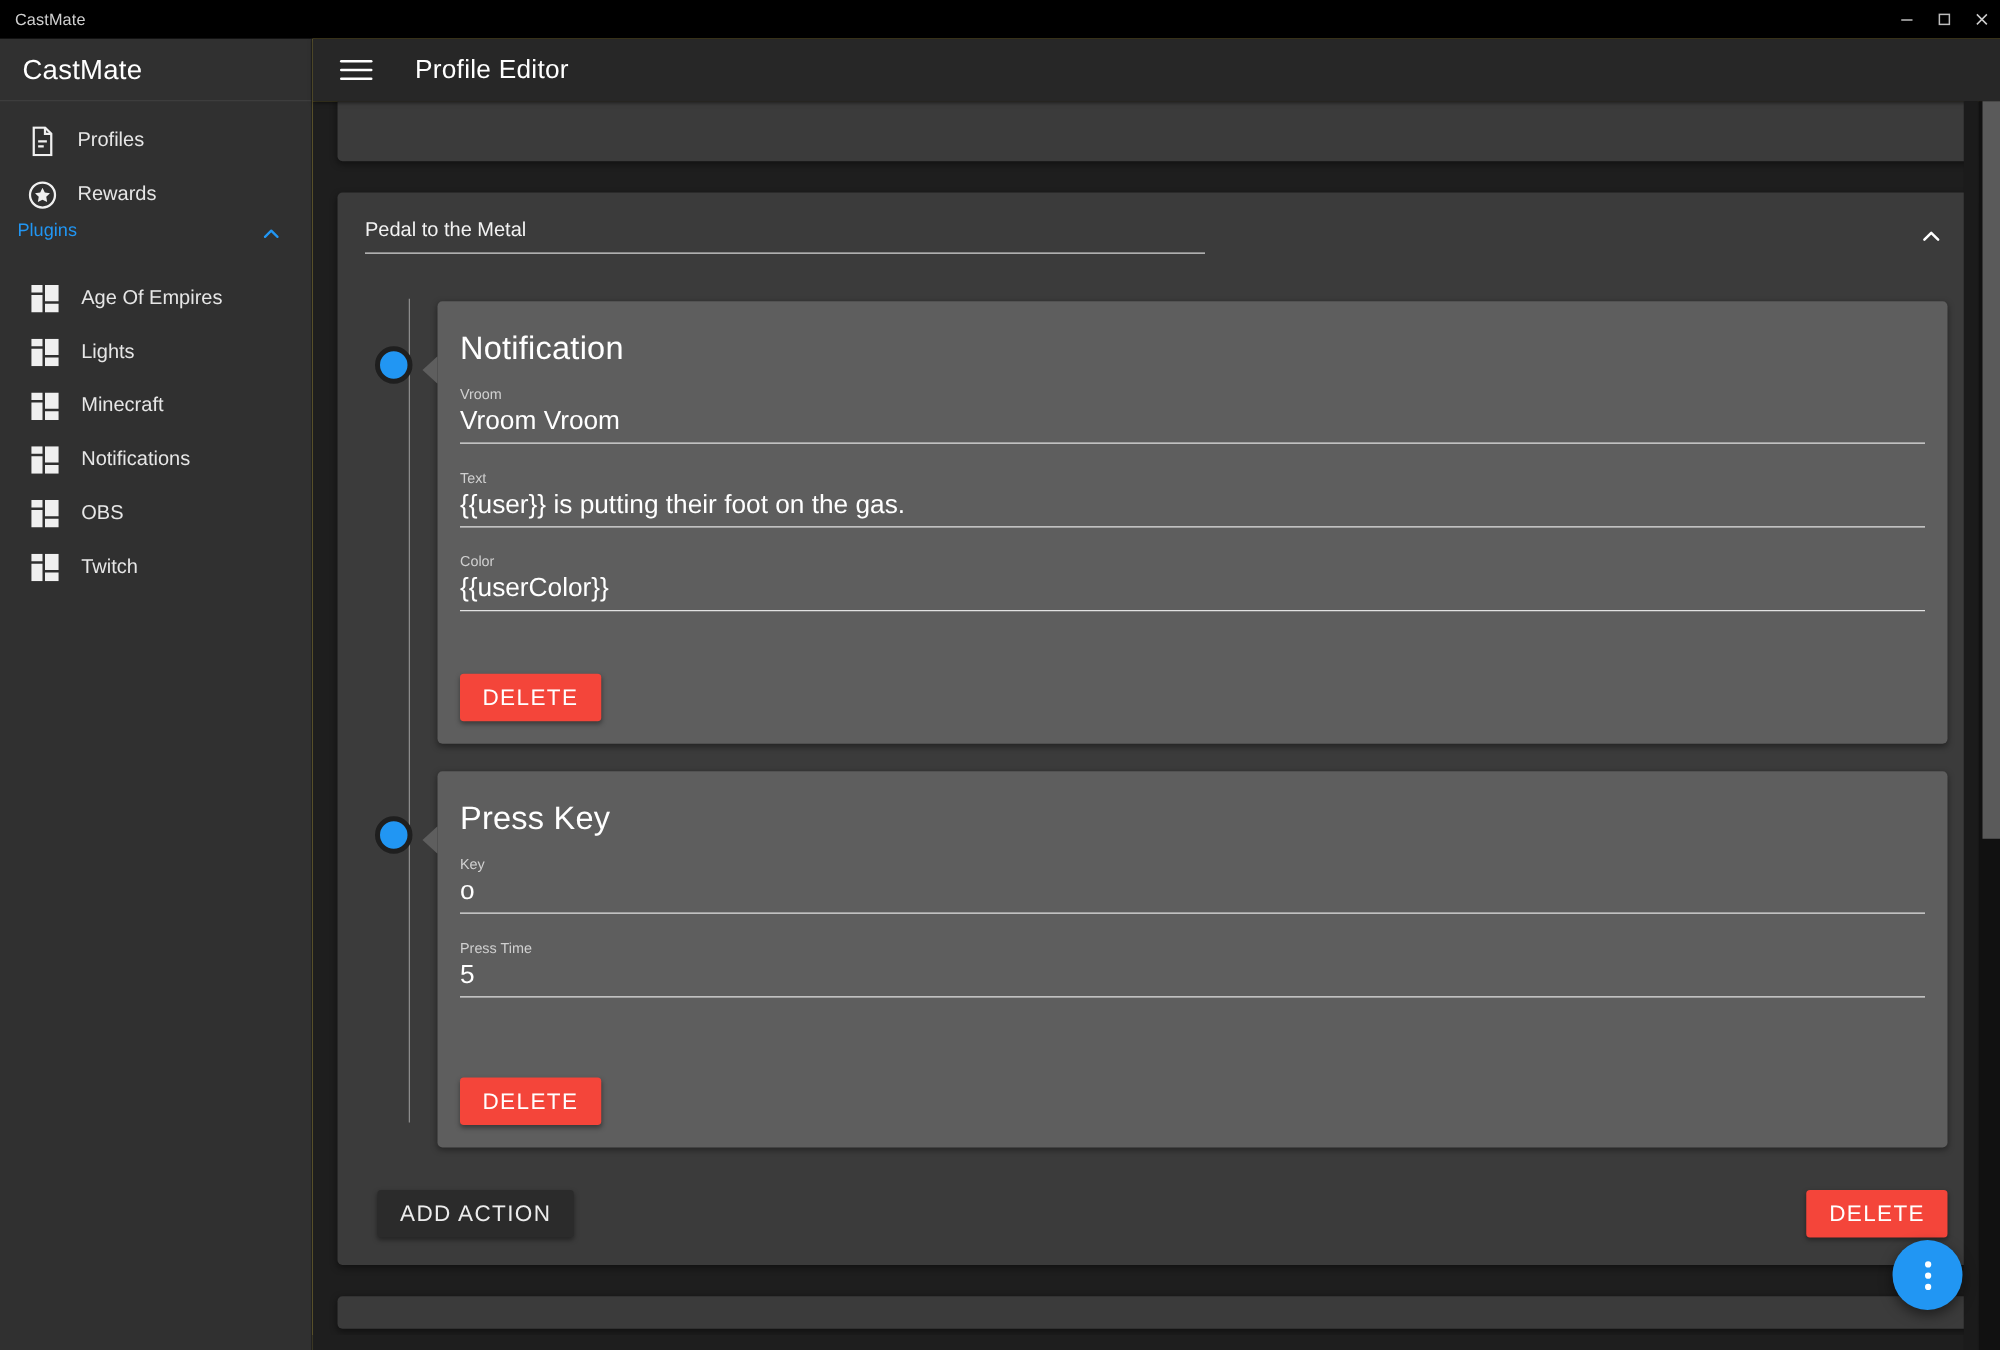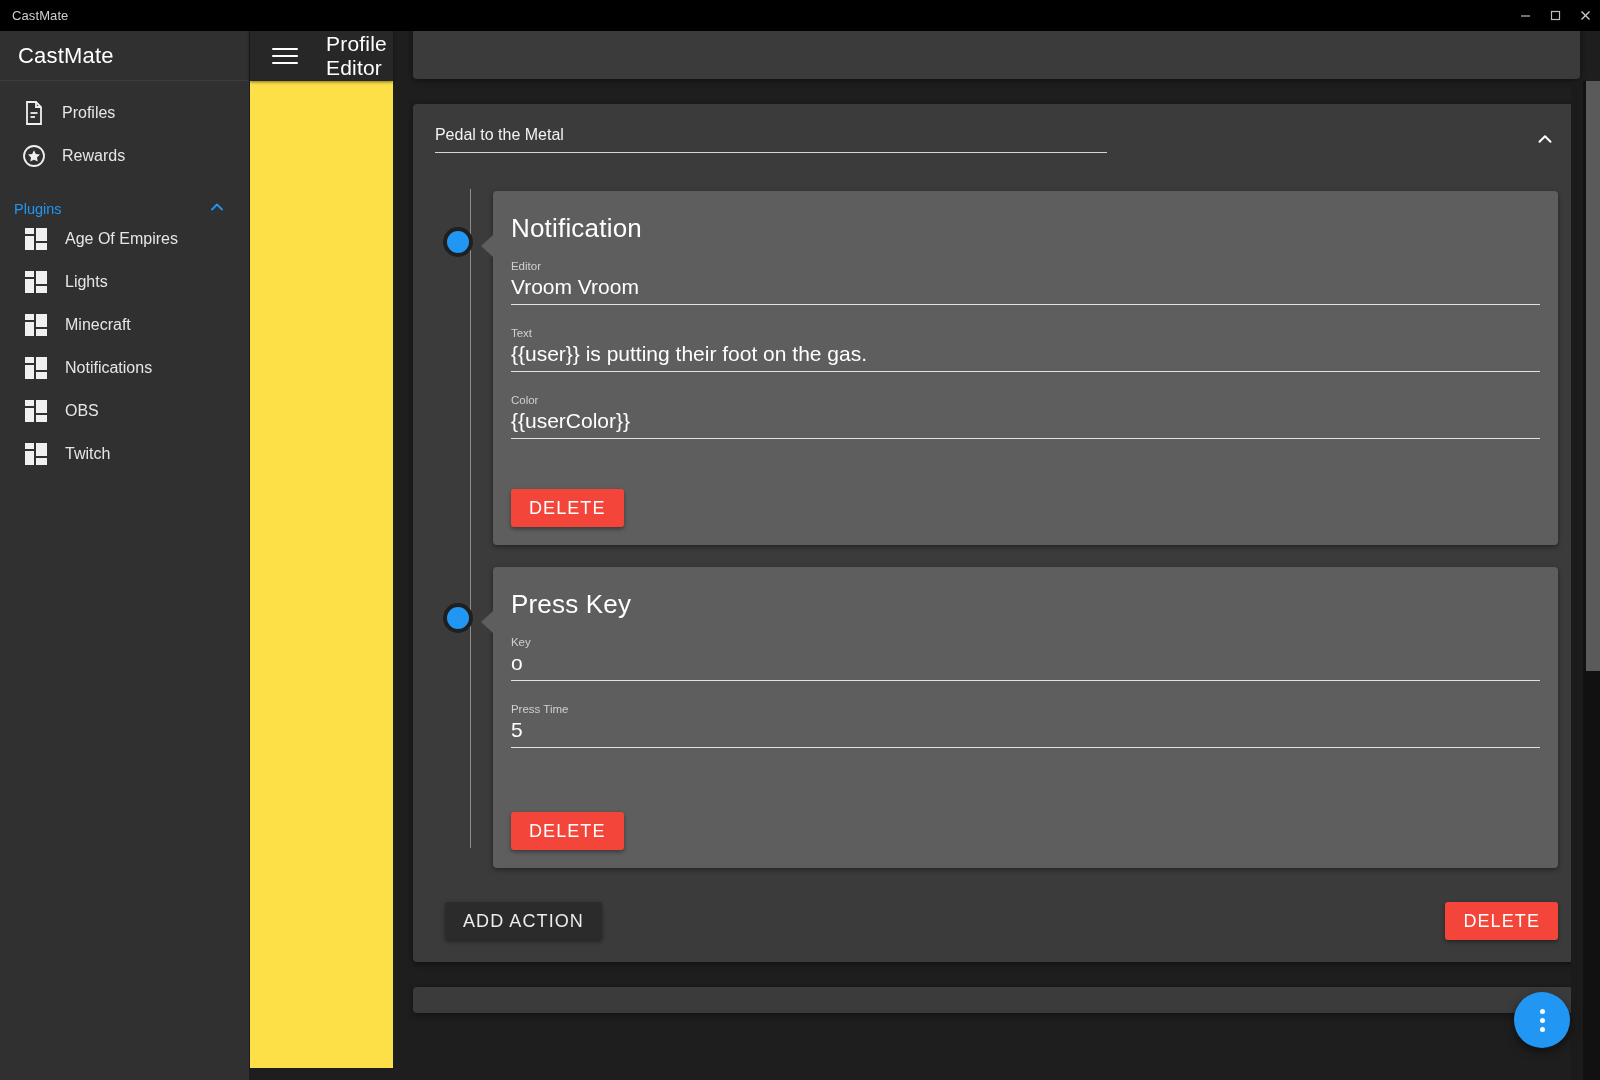--- a/index.html
+++ b/index.html
@@ -44,29 +44,29 @@
   .side-item {
     height: 43px; display: flex; align-items: center; padding-left: 14px;
     color: #e6e6e6; font-size: 16px; cursor: pointer;
   }
   .side-item .ico {
     width: 40px; min-width: 40px; display: flex; align-items: center; justify-content: center;
     color: #f0f0f0;
   }
   .side-item .lbl { padding-left: 8px; }
   .side-group-header {
-    height: 40px; display: flex; align-items: flex-end; justify-content: space-between;
+    height: 40px; display: flex; align-items: flex-start; justify-content: space-between;
     padding: 0 22px 0 14px; color: #2196f3; font-size: 14.5px; cursor: pointer;
   }
   .side-sub .side-item .lbl { padding-left: 7px; }
   .side-sub .side-item .ico { width: 44px; min-width: 44px; }
   .chev { color: #2196f3; display: flex; }
 
   
-  .main { flex: 1; height: 1049px; display: flex; flex-direction: row; position: relative; background:#fde047; }
+  .main { flex: 1; height: 1049px; display: flex; flex-direction: column; position: relative; background:#fde047; }
   .appbar {
     height: 50px; background: #272727; display: flex; align-items: center;
     padding-left: 22px; color: #fff; flex: 0 0 50px;
     box-shadow: 0 1px 3px rgba(0,0,0,.5);
     position: relative; z-index: 5;
   }
   .hamburger { width: 32px; height: 32px; display: flex; flex-direction: column; justify-content: center; gap: 5px; cursor: pointer; }
   .hamburger span { display:block; height: 2px; background: #fff; width: 26px; border-radius: 1px; }
   .appbar-title { font-size: 21px; margin-left: 28px; letter-spacing: .2px; }
 
@@ -348,21 +348,21 @@
 
             <div class="action-row">
               <div class="dot-wrap">
                 <div class="dot"></div>
               </div>
               <div class="arrow"></div>
               <div class="action-card">
                 <div class="action-title">Notification</div>
 
                 <div class="field">
-                  <div class="field-label">Editor</div>
+                  <div class="field-label">Vroom</div>
                   <div class="field-value">Vroom Vroom</div>
                 </div>
 
                 <div class="field">
                   <div class="field-label">Text</div>
                   <div class="field-value">{{user}} is putting their foot on the gas.</div>
                 </div>
 
                 <div class="field">
                   <div class="field-label">Color</div>

